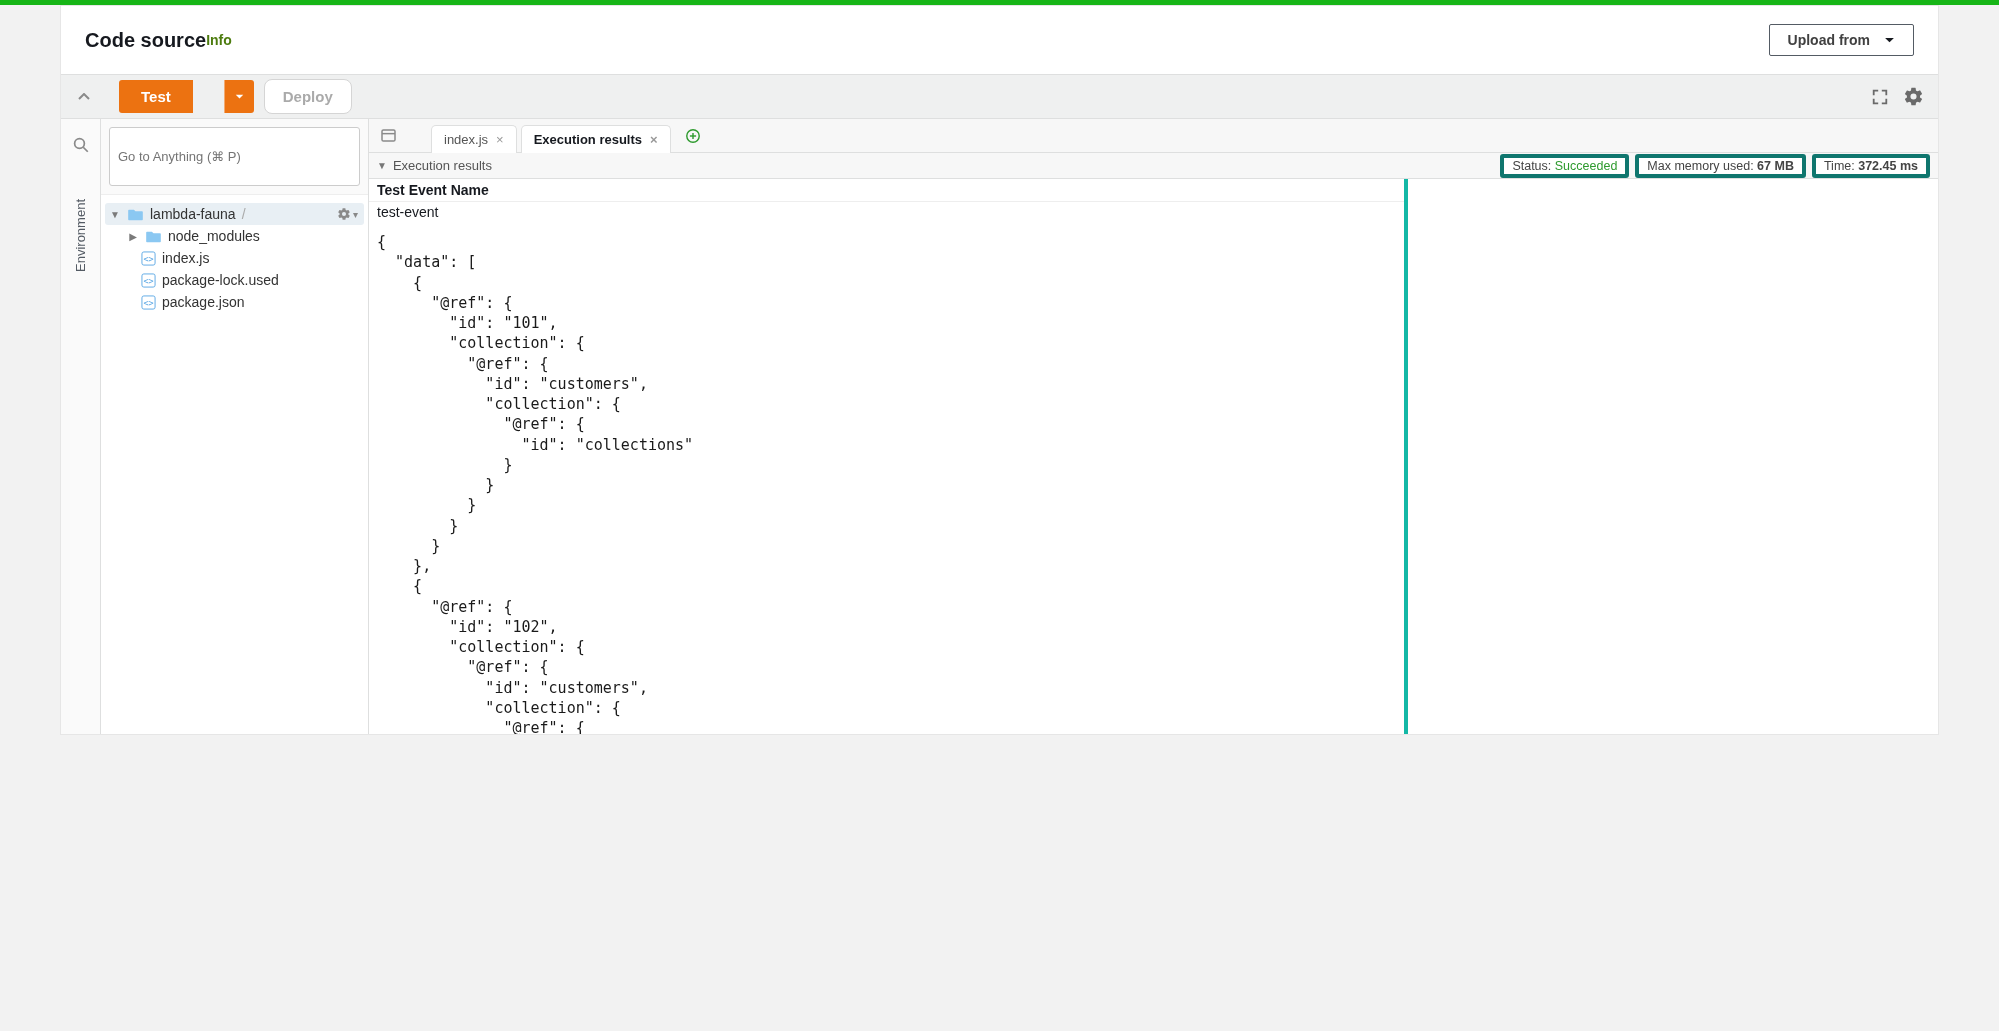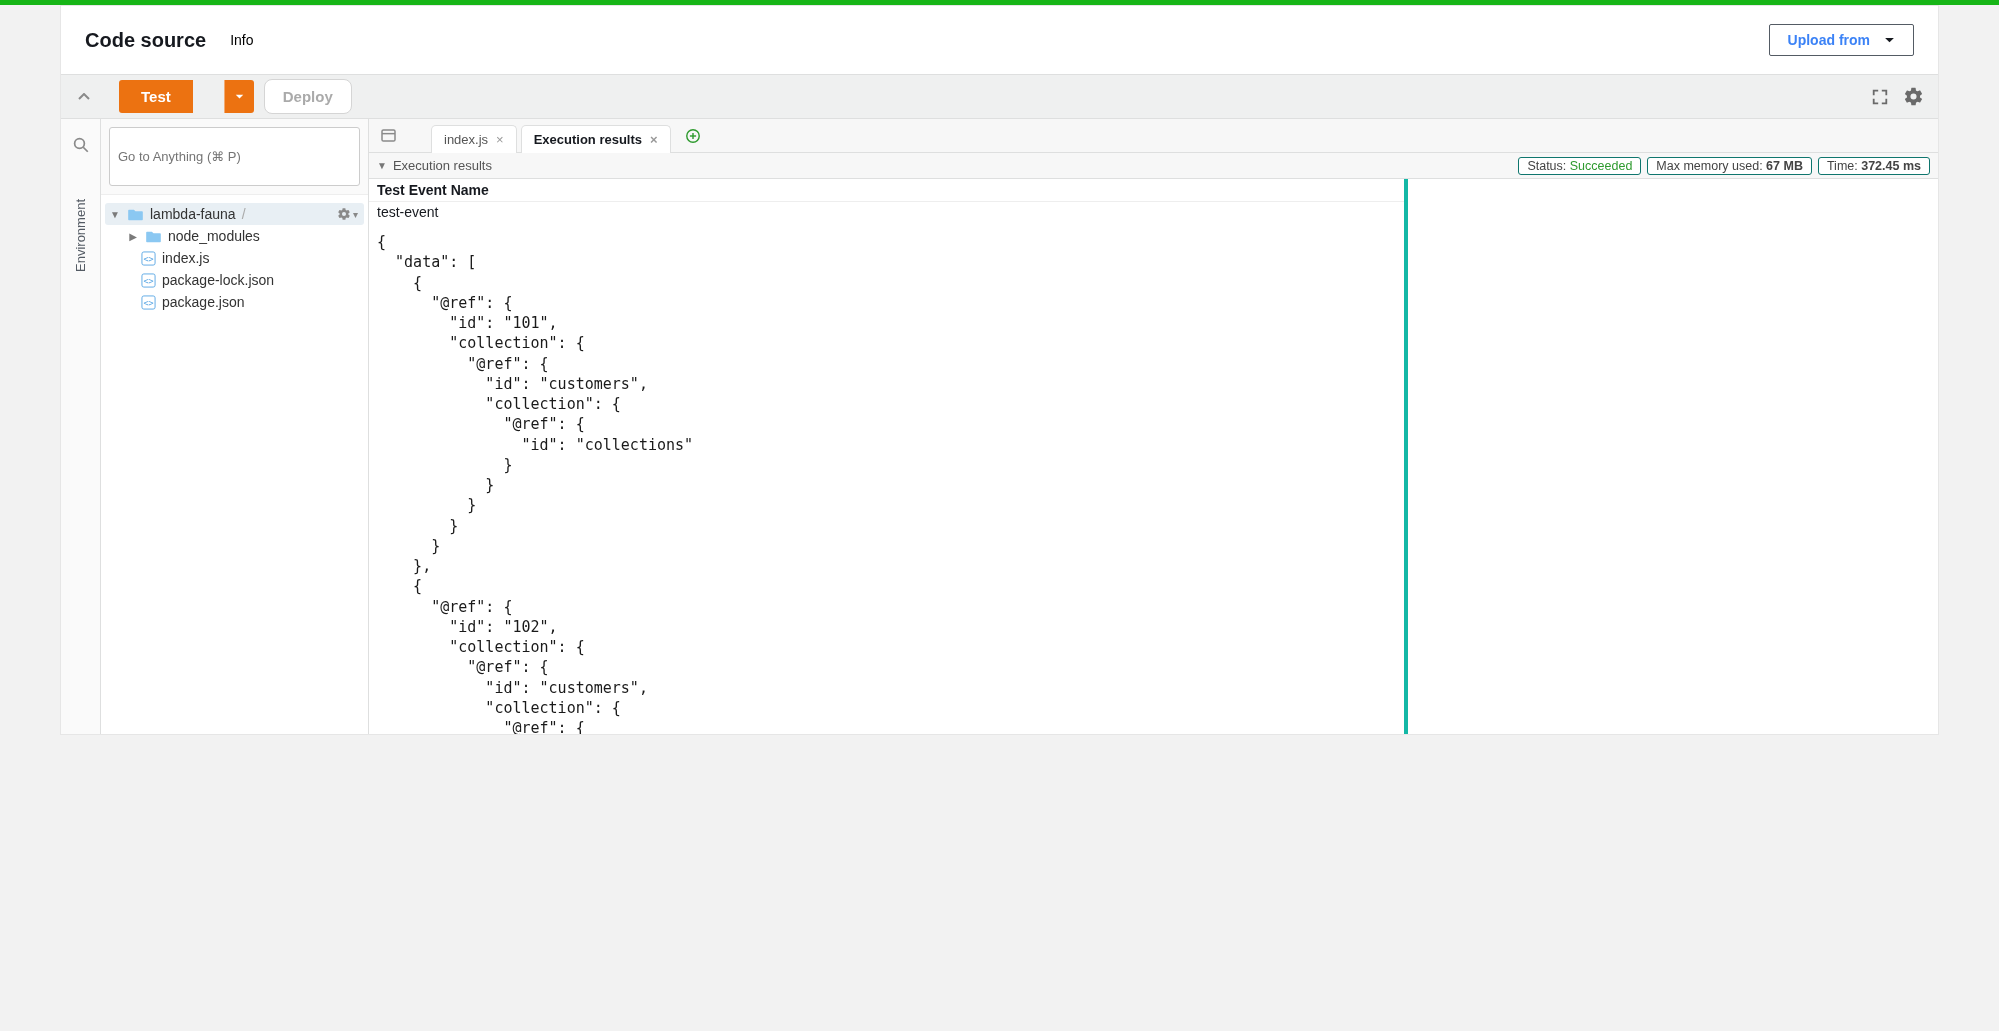--- a/index.html
+++ b/index.html
@@ -2,22 +2,22 @@
 <html><head>
 <meta charset="utf-8">
 <style>
 * { box-sizing: border-box; margin: 0; padding: 0; }
 body { font-family: "Amazon Ember", -apple-system, BlinkMacSystemFont, "Segoe UI", Helvetica, Arial, sans-serif; font-size: 14px; color: #16191f; background: #f2f2f2; }
 .topbar { height: 5px; background: #17b517; }
 .page-pad { background: #f2f2f2; padding: 0 60px; }
 .panel { background: #fff; border: 1px solid #e6e6e6; }
 .section-head { display: flex; align-items: center; justify-content: space-between; padding: 18px 24px 18px 24px; }
 .section-head h2 { font-size: 20px; font-weight: 700; color: #16191f; display: inline-flex; align-items: center; }
-.section-head .info { margin-left: 24px; font-size: 14px; font-weight: 400; color: #000000; }
-.upload-btn { border: 1px solid #545b64; padding: 7px 18px; border-radius: 2px; background: #fff; font-size: 14px; font-weight: 700; color: #3b82f6; cursor: pointer; display: inline-flex; align-items: center; }
+.section-head .info { margin-left: 0; font-size: 14px; font-weight: 700; color: #4d7c0f; }
+.upload-btn { border: 1px solid #545b64; padding: 7px 18px; border-radius: 2px; background: #fff; font-size: 14px; font-weight: 700; color: #404040; cursor: pointer; display: inline-flex; align-items: center; }
 .upload-btn .caret { margin-left: 14px; display:inline-flex; }
 .ide-bar { background: #eff0f0; border-top: 1px solid #dedfdf; border-bottom: 1px solid #dedfdf; display: flex; align-items: center; height: 45px; padding-left: 8px; padding-right: 14px; }
 .menu-collapse { width: 30px; display:flex; align-items:center; justify-content:center; color:#888; cursor:pointer; }
 .menu { display: flex; gap: 0; }
 .menu-item { padding: 6px 13px; font-size: 15px; color: #333; cursor: pointer; }
 .btn-test { margin-left: 20px; display:flex; align-items:stretch; border-radius:3px; overflow:hidden;gap:31px; }
 .btn-test .main { background: #ec7211; color:#fff; font-weight:700; padding: 8px 22px; font-size:15px; border:none; cursor:pointer; }
 .btn-test .arrow { background:#ec7211; border-left:1px solid rgba(255,255,255,0.4); color:#fff; padding:8px 10px; cursor:pointer; display:flex; align-items:center; }
 .btn-deploy { margin-left:10px; border:1px solid #d5d5d5; background:#fff; color:#aaa; font-weight:700; padding:8px 18px; border-radius:8px; font-size:15px; }
 .spacer { flex:1; }
@@ -45,21 +45,21 @@
 .tab-scroll-icon { width:26px; display:flex; align-items:center; justify-content:center; color:#888; }
 .tab { display:flex; align-items:center; height:28px; margin-top:6px; padding:0 12px; font-size:13px; border:1px solid #dedfdf; border-bottom:none; border-radius:5px 5px 0 0; margin-right:4px; background:#fff; max-width:160px; position:relative; }
 .tab .tab-close { margin-left:8px; color:#999; font-size:13px; cursor:pointer; }
 .tab.inactive { color:#555; }
 .tab.active { font-weight:700; background:#fff; }
 .tab.first-gap { margin-left:30px; }
 .add-tab { color:#2e9a2e; margin-left:10px; display:flex; align-items:center; justify-content:center; cursor:pointer; }
 .status-bar { display:flex; align-items:center; justify-content:space-between; border-bottom:1px solid #dedfdf; background:#f7f7f7; height:26px; padding:0 8px; font-size:13px; }
 .status-left { display:flex; align-items:center; gap:6px; color:#555; }
 .status-right { display:flex; gap:6px; }
-.chip { border:1px solid #0f766e; border-radius:3px; padding:1px 8px; font-size:12.5px; color:#444; background:#fff; }
+.chip { border:4px solid #0f766e; border-radius:3px; padding:1px 8px; font-size:12.5px; color:#444; background:#fff; }
 .chip .succ { color:#2e9a2e; }
 .result-area { flex:1; display:flex; overflow:hidden; }
 .result-left { flex:1; border-right:4px solid #14b8a6; overflow:auto; }
 .result-right { width:530px; }
 .result-title-row { padding:3px 8px; font-weight:700; font-size:14px; border-bottom:1px solid #eee; }
 .result-value { padding:2px 8px 10px 8px; font-size:14px; }
 .response-label { padding:6px 8px 0 8px; font-weight:700; font-size:14px; }
 .result-body { font-family: "Monaco","Menlo","Consolas",monospace; font-size:15px; line-height:1.35; white-space:pre; padding:2px 8px 8px 8px; color:#1a1a1a; }
 
 svg { display:block; }
@@ -169,21 +169,21 @@
           </span>
           <span class="label">index.js</span>
         </div>
         <div class="tree-row indent2">
           <span class="js-icon">
             <svg width="15" height="15" viewBox="0 0 16 16">
                   <rect x="1" y="1" width="14" height="14" rx="2" fill="#fff" stroke="#5ba7e4"></rect>
                   <text x="8" y="12" font-size="9" text-anchor="middle" fill="#5ba7e4" font-family="monospace">&lt;&gt;</text>
                 </svg>
           </span>
-          <span class="label">package-lock.json</span>
+          <span class="label">package-lock.used</span>
         </div>
         <div class="tree-row indent2">
           <span class="js-icon">
             <svg width="15" height="15" viewBox="0 0 16 16">
                   <rect x="1" y="1" width="14" height="14" rx="2" fill="#fff" stroke="#5ba7e4"></rect>
                   <text x="8" y="12" font-size="9" text-anchor="middle" fill="#5ba7e4" font-family="monospace">&lt;&gt;</text>
                 </svg>
           </span>
           <span class="label">package.json</span>
         </div>

